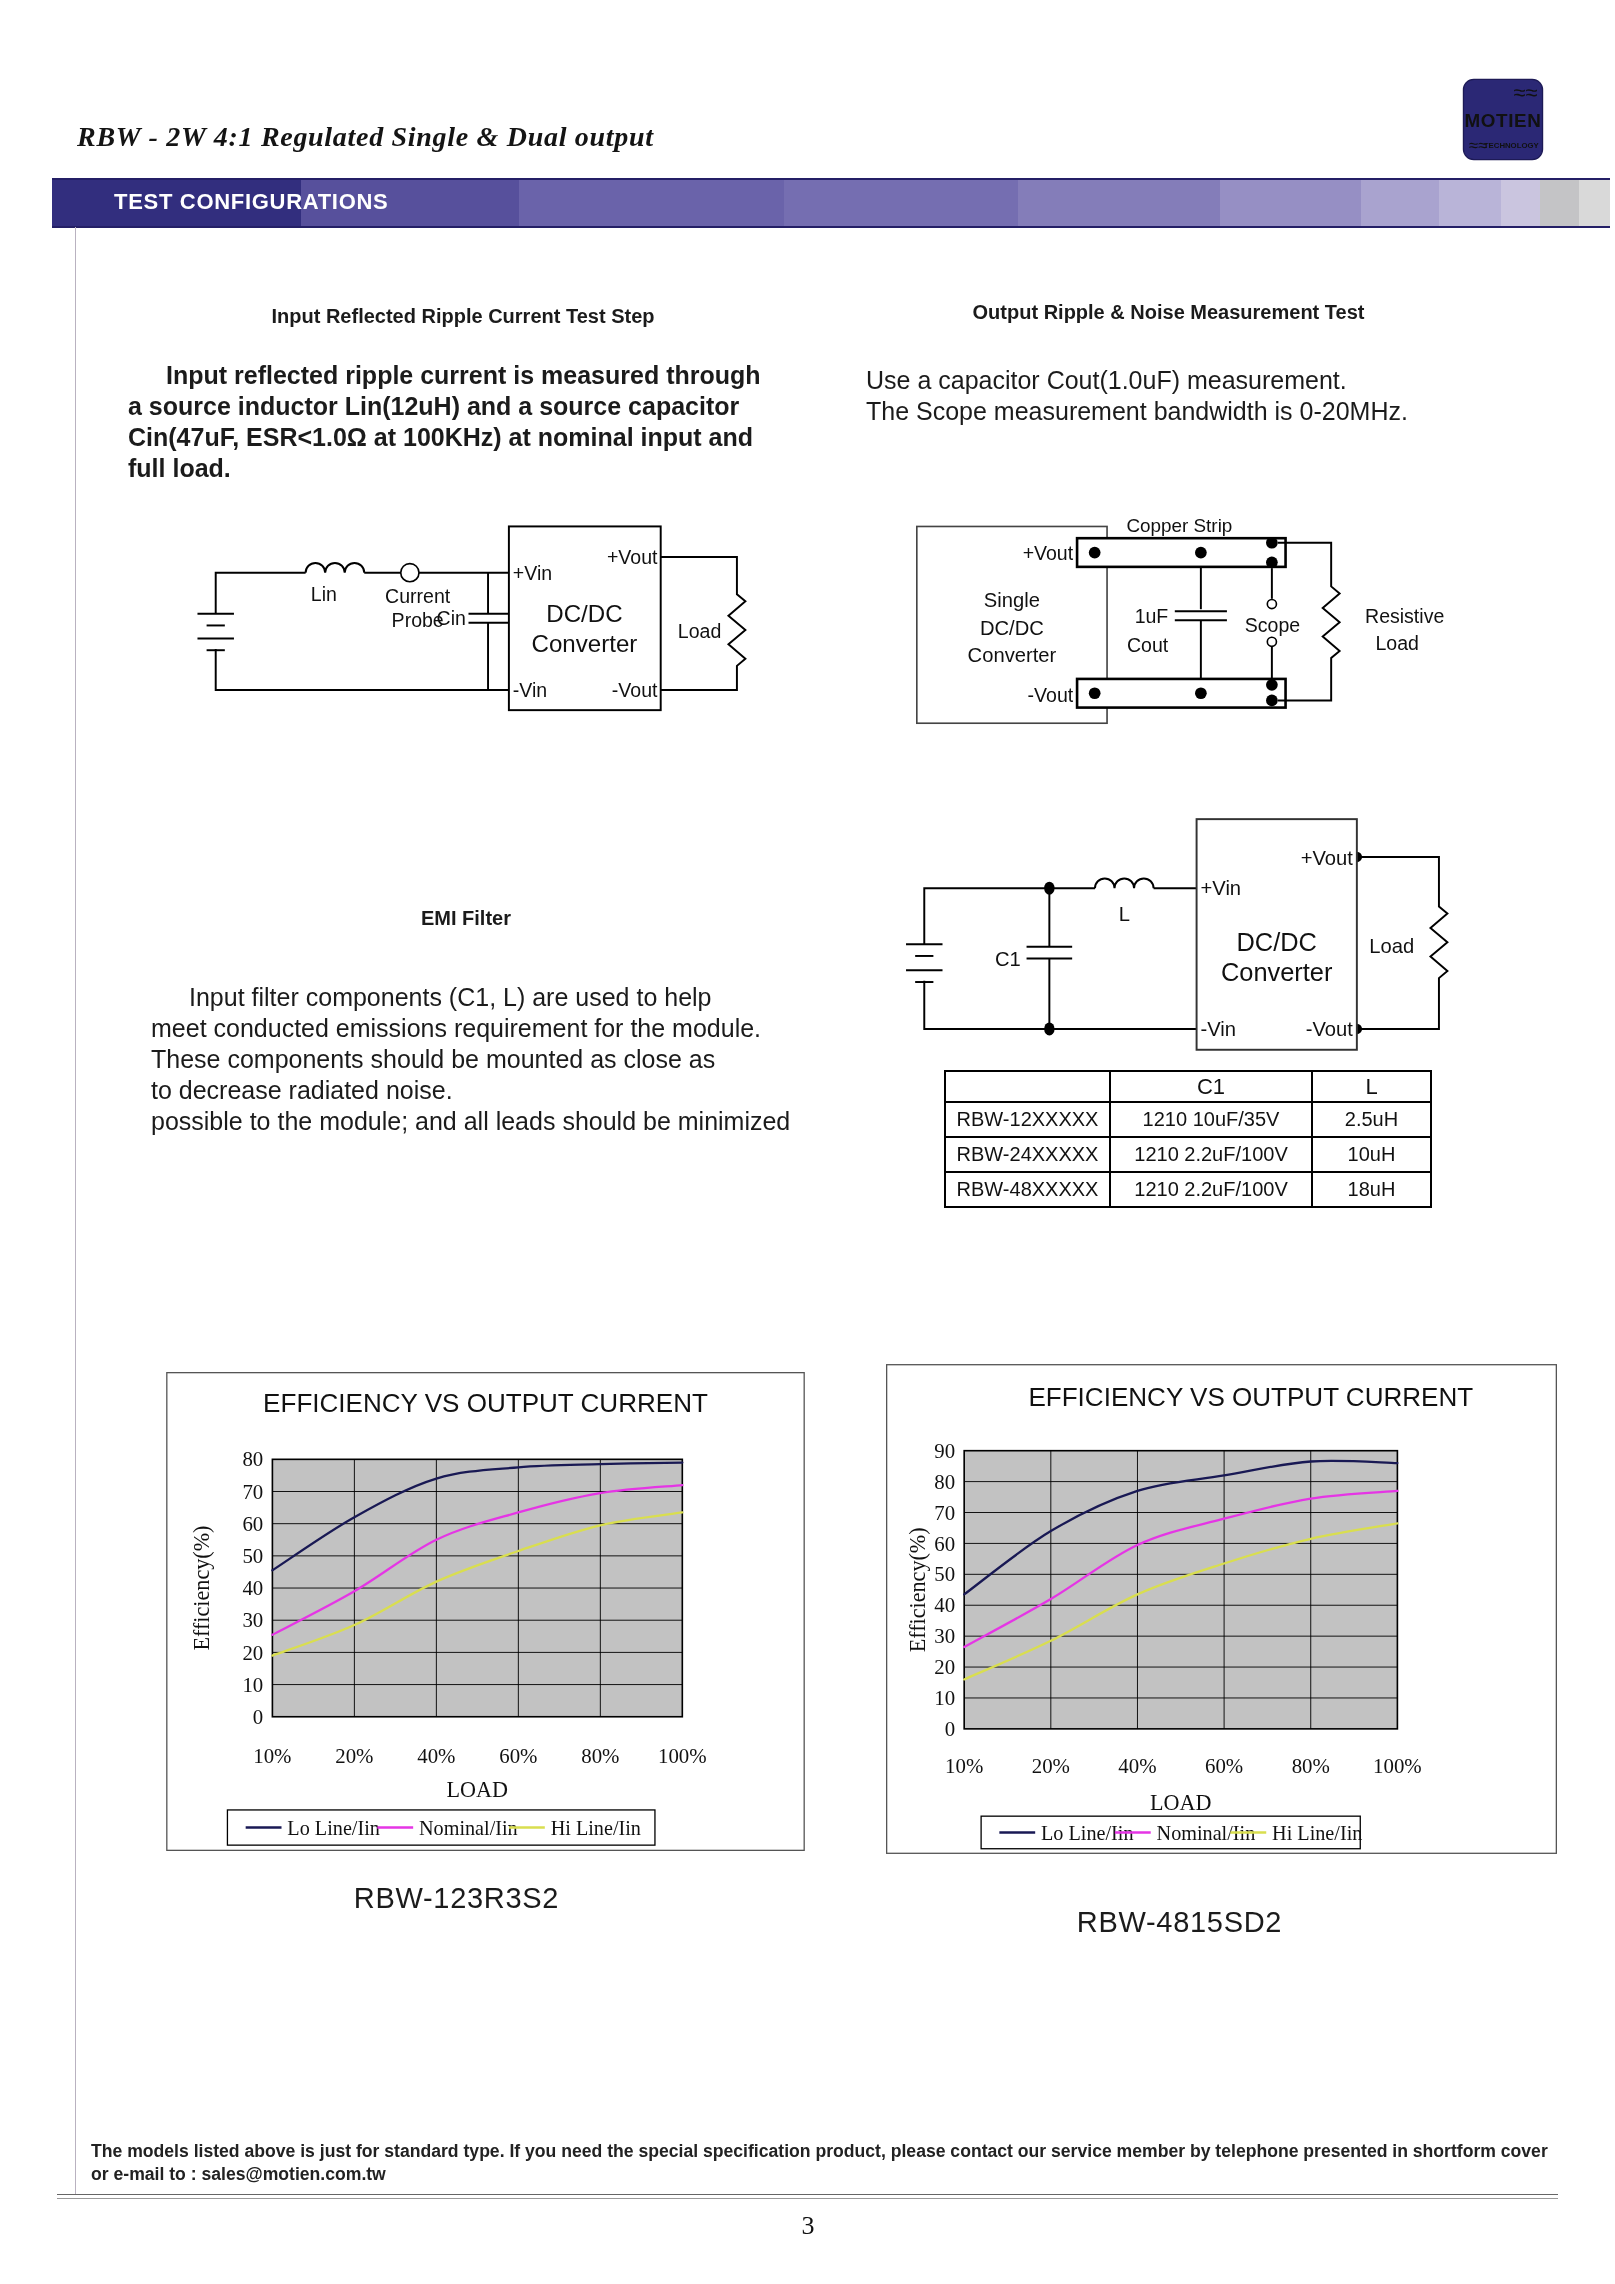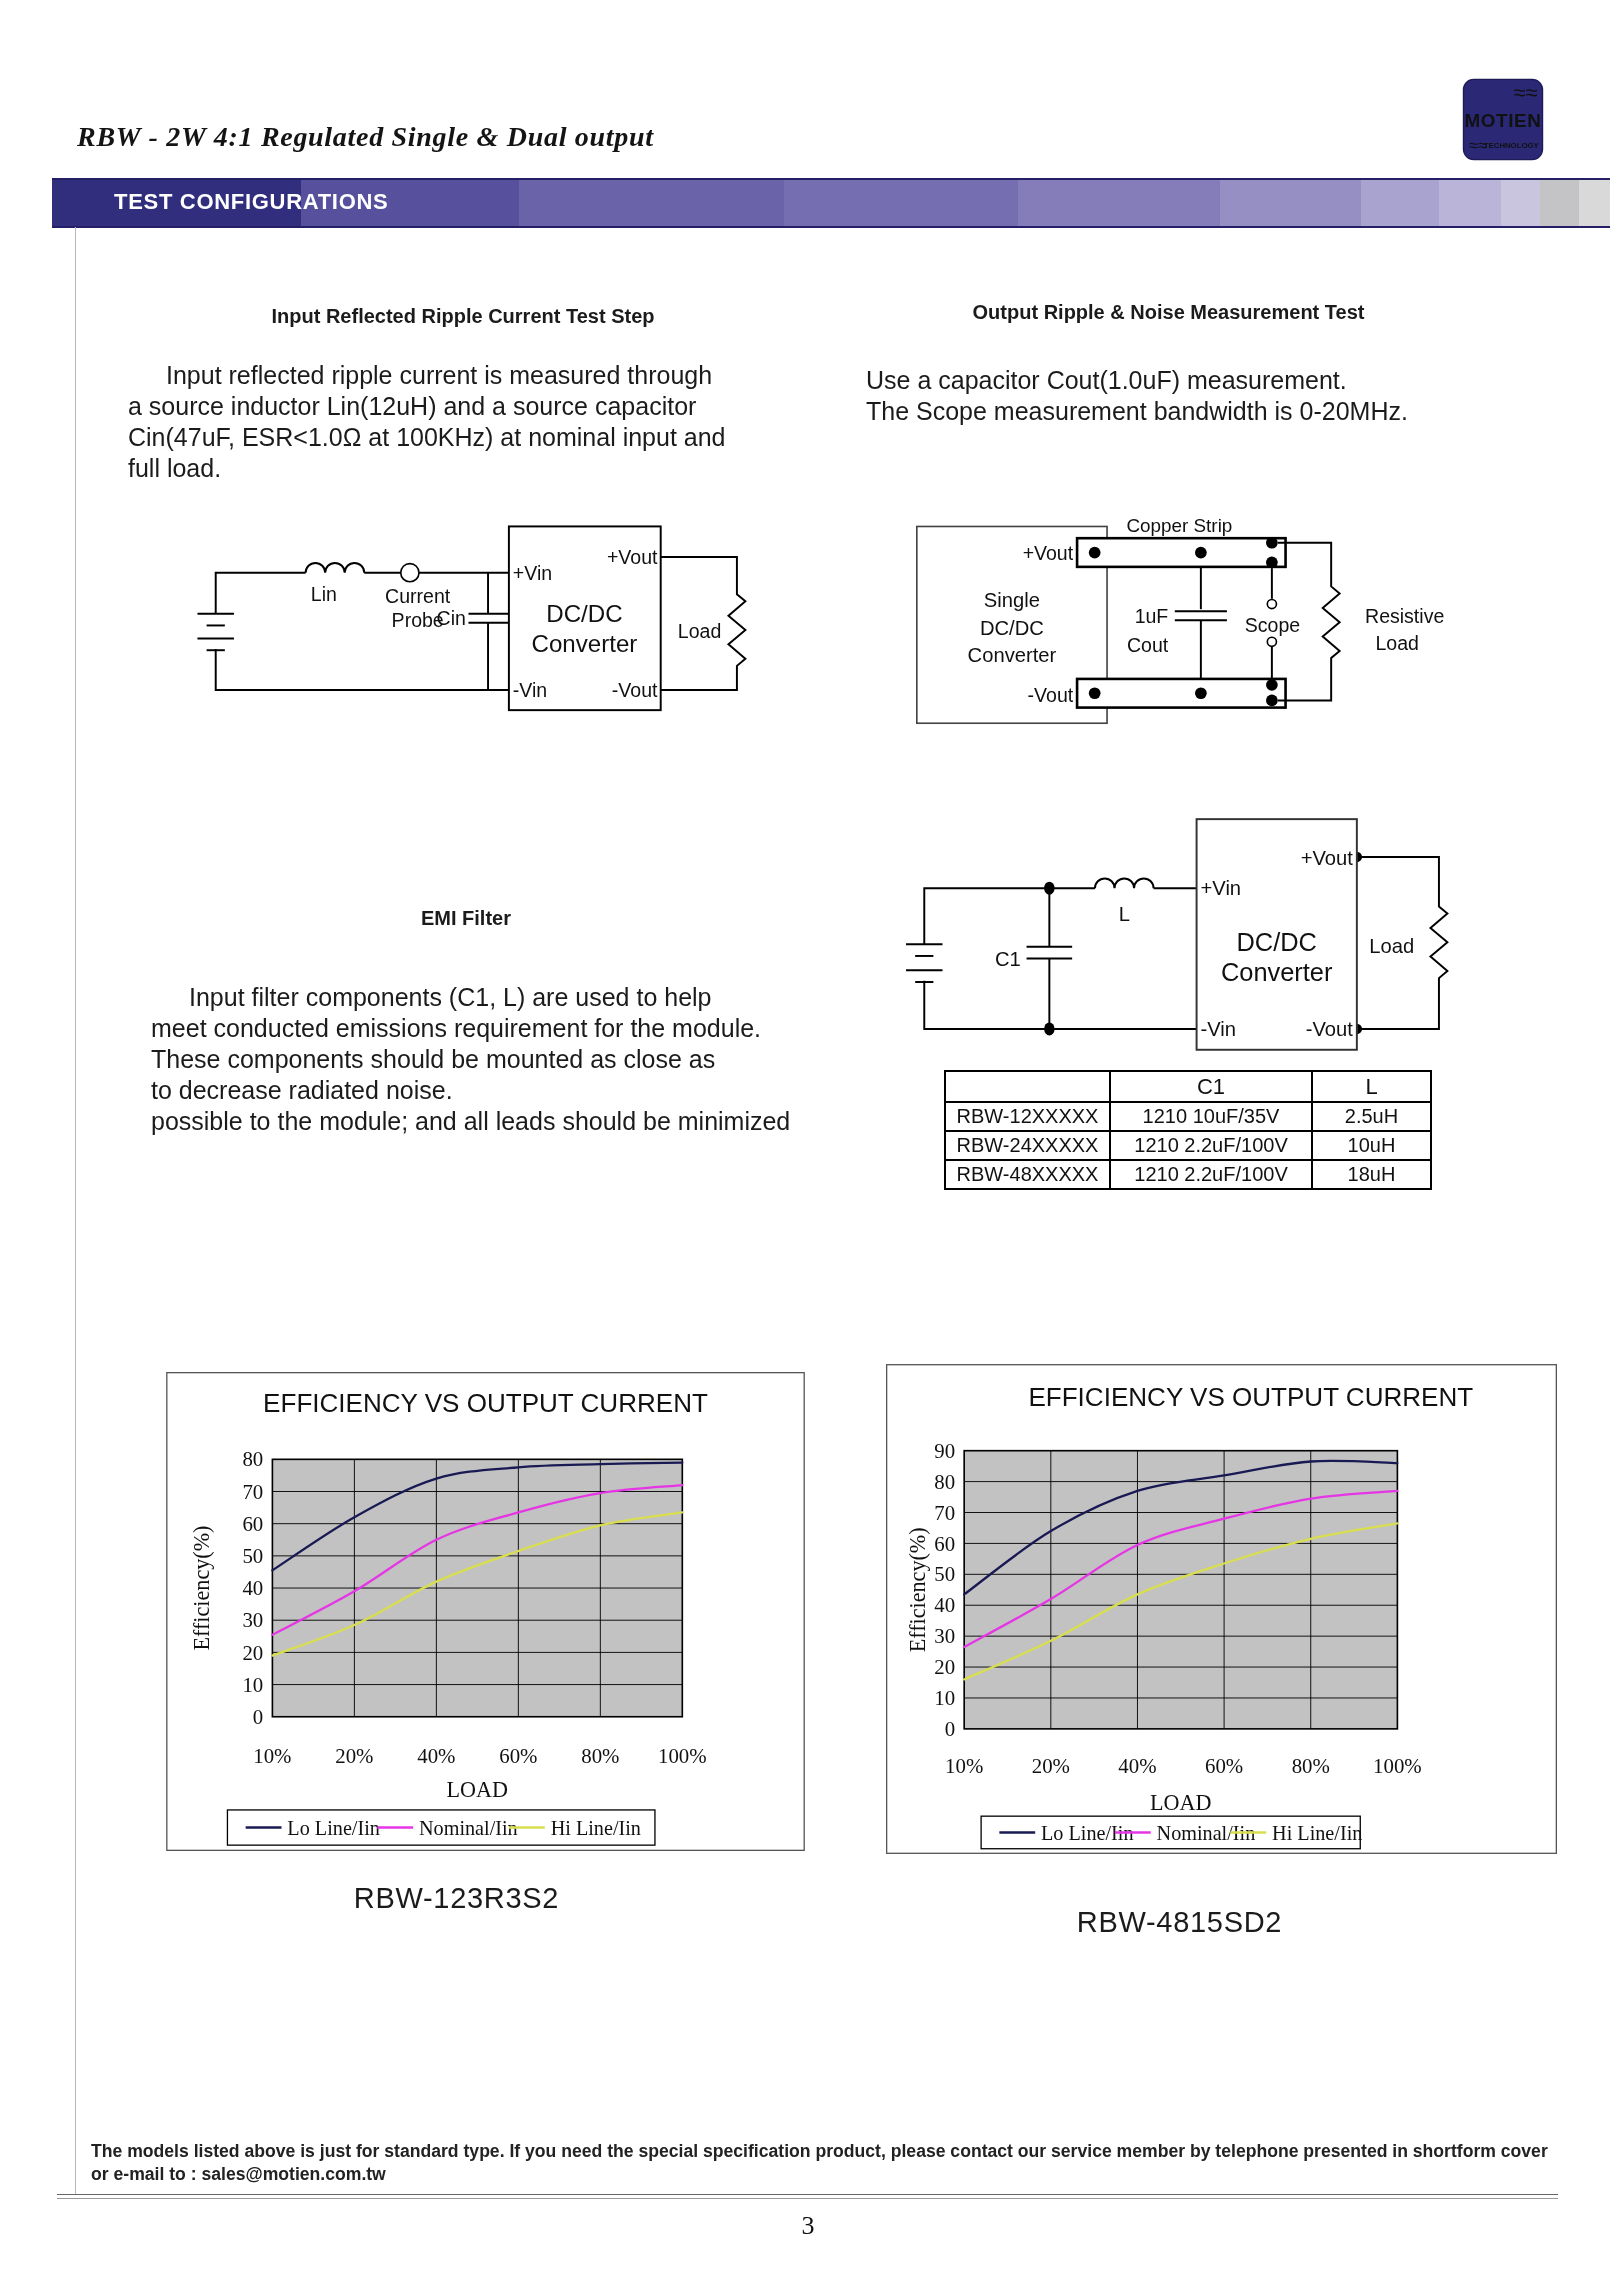--- a/index.html
+++ b/index.html
@@ -23,21 +23,21 @@
   #left-rule{left:75px;top:227px;width:1.3px;height:1967px;background:#b9b2c0;}
   
   .h1{font-size:20px;font-weight:bold;color:#1b1b1b;text-align:center;}
   .para{font-size:25px;line-height:31px;color:#1b1b1b;}
   .para .ind{padding-left:38px;}
   
   #filter-table{left:944px;top:1070px;border-collapse:collapse;background:#fff;}
   #filter-table td,#filter-table th{border:2px solid #000;text-align:center;
       font-size:20px;font-weight:normal;padding:0;}
   #filter-table .c0{width:163px;} #filter-table .c1{width:200px;} #filter-table .c2{width:117px;}
-  #filter-table tr{height:29px;}
+  #filter-table tr{height:35px;}
   #filter-table thead tr{height:31px;}
   #filter-table thead th{font-size:22px;}
   
   .chart-caption{font-size:29px;color:#1b1b1b;text-align:center;letter-spacing:0.7px;}
   
   .footer-line{left:91px;width:1486px;font-size:17.6px;font-weight:600;color:#222;}
   #dbl-rule{left:57px;top:2194px;width:1501px;height:2.6px;
             border-top:1.3px solid #666;border-bottom:1.3px solid #999;}
   #page-no{left:0;top:2211px;width:1616px;text-align:center;
            font-family:"Liberation Serif",serif;font-size:26px;}
@@ -59,21 +59,21 @@
     <text x="118" y="108" text-anchor="end" font-size="12" font-weight="bold" fill="#ffffff">TECHNOLOGY</text>
   </svg>
 
   <div class="abs" id="banner">
     <span>TEST CONFIGURATIONS</span>
   </div>
 
   <div class="abs" id="left-rule"></div>
 
   <div class="abs h1" style="left:124px;top:305px;width:678px;">Input Reflected Ripple Current Test Step</div>
-  <div class="abs para" style="left:128px;top:360px;width:704px;">
+  <div class="abs para" style="left:128px;top:360px;width:704px;font-weight:bold;">
     <div class="ind">Input reflected ripple current is measured through</div>
     <div>a source inductor Lin(12uH) and a source capacitor</div>
     <div>Cin(47uF, ESR&lt;1.0Ω at 100KHz) at nominal input and</div>
     <div>full load.</div>
   </div>
 
   <div class="abs h1" style="left:846px;top:301px;width:645px;">Output Ripple &amp; Noise Measurement Test</div>
   <div class="abs para" style="left:866px;top:365px;width:665px;">
     <div>Use a capacitor Cout(1.0uF) measurement.</div>
     <div>The Scope measurement bandwidth is 0-20MHz.</div>

